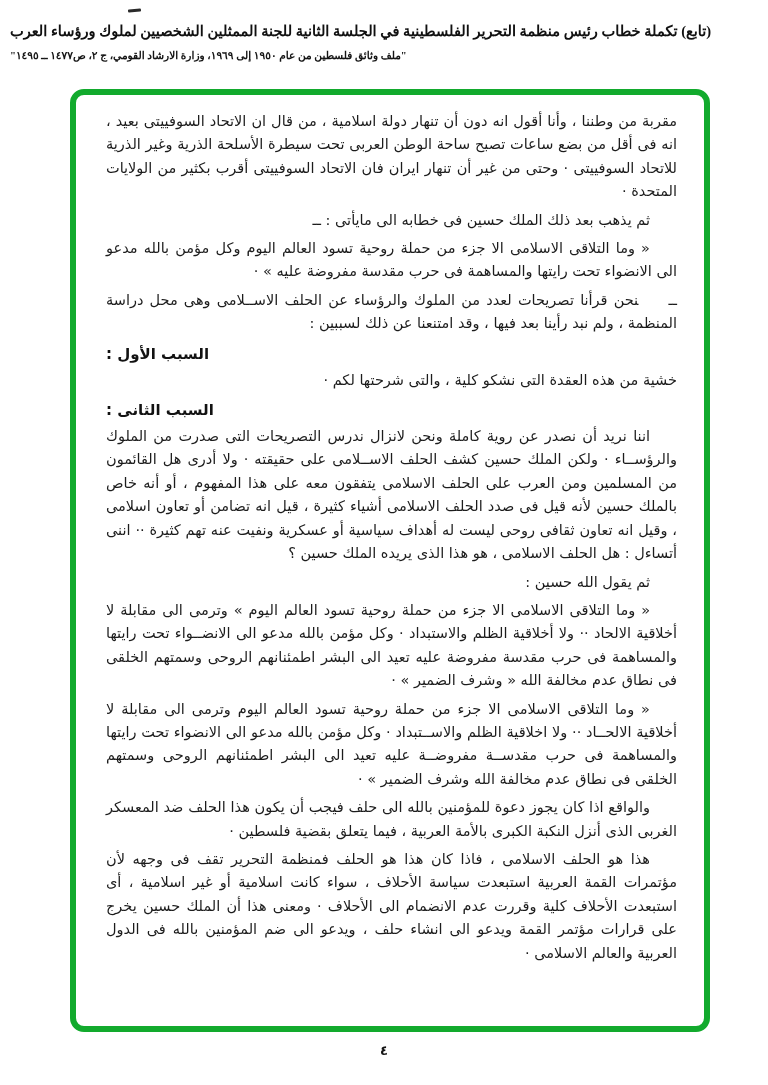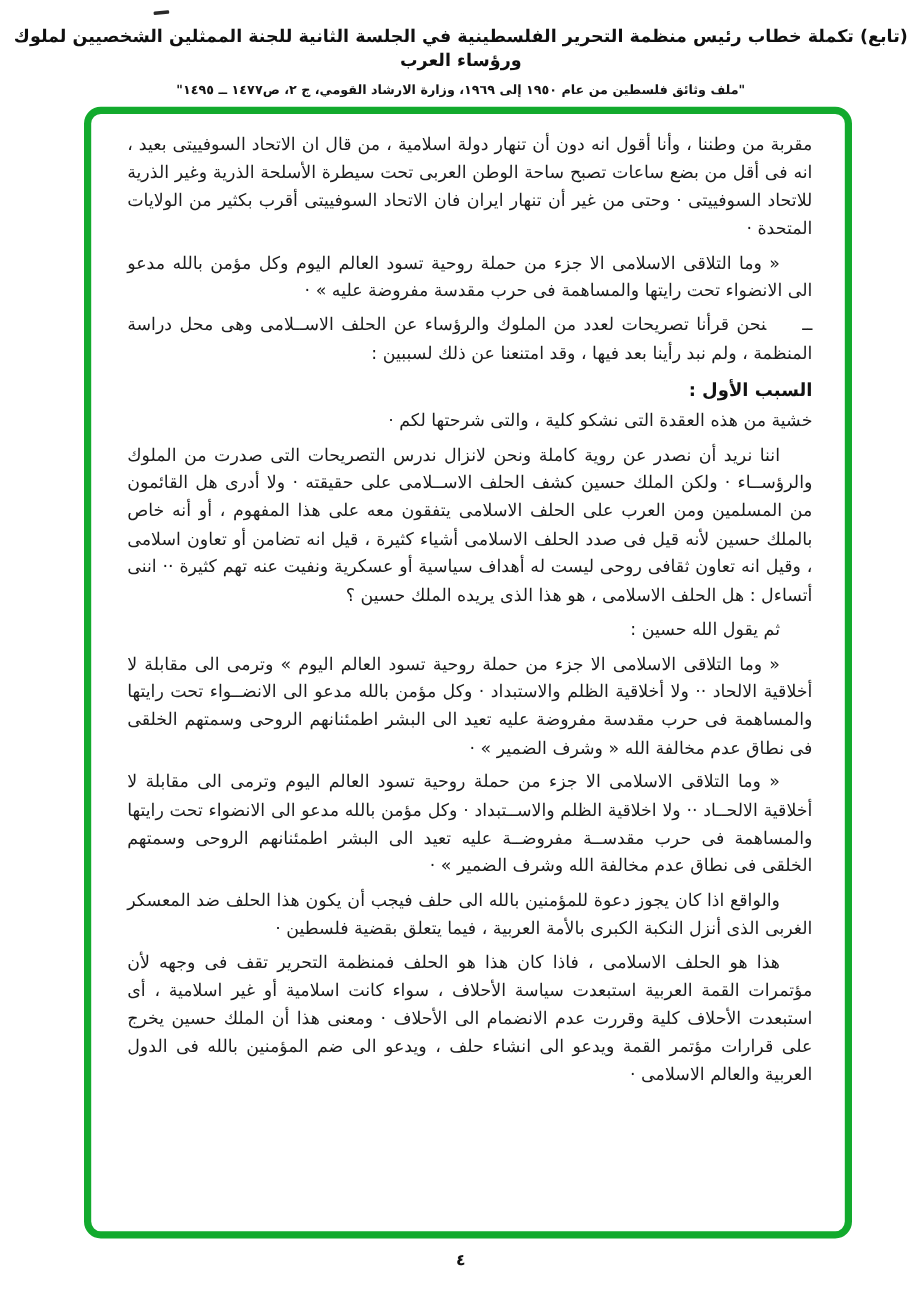--- a/index.html
+++ b/index.html
@@ -8,23 +8,24 @@
     background: #ffffff;
     font-family: "DejaVu Sans", sans-serif;
     position: relative;
     overflow: hidden;
   }
 
   
   .doc-header {
     position: absolute;
     top: 21px; left: 10px; right: 10px;
-    text-align: center;
+    text-align: left;
     direction: rtl;
     color: #101010;
+    font-family: Liberation Serif, serif;
   }
   .doc-title {
     font-size: 14.6px;
     font-weight: bold;
     letter-spacing: -0.2px;
     line-height: 20px;
     margin: 0;
   }
   .doc-source {
     font-size: 10.6px;
@@ -66,21 +67,21 @@
     color: #1c1c1c;
     text-align: justify;
     margin: 0 0 5px 0;
   }
   .doc-body p.indent { text-indent: 27px; }
   .doc-body h3.heading {
     font-size: 15px;
     font-weight: bold;
     color: #121212;
     margin: 9px 0 6px 0;
-    text-align: right;
+    text-align: left;
   }
   .lead-dash { padding-left: 30px; }
 
   
   .page-number {
     position: absolute;
     top: 1043px; left: 0; right: 0;
     text-align: center;
     font-size: 13px;
     font-weight: bold;
@@ -93,24 +94,26 @@
 <div class="scan-artifact"></div>
 
 <div class="doc-header">
   <div class="doc-title">(تابع) تكملة خطاب رئيس منظمة التحرير الفلسطينية في الجلسة الثانية للجنة الممثلين الشخصيين لملوك ورؤساء العرب</div>
   <div class="doc-source">"ملف وثائق فلسطين من عام ١٩٥٠ إلى ١٩٦٩، وزارة الارشاد القومي، ج ٢، ص١٤٧٧ ــ ١٤٩٥"</div>
 </div>
 
 <div class="content-frame" style="border-color: rgb(18, 170, 45);">
   <div class="doc-body">
       <p class="">مقربة من وطننا ، وأنا أقول انه دون أن تنهار دولة اسلامية ، من قال ان الاتحاد السوفييتى بعيد ، انه فى أقل من بضع ساعات تصبح ساحة الوطن العربى تحت سيطرة الأسلحة الذرية وغير الذرية للاتحاد السوفييتى · وحتى من غير أن تنهار ايران فان الاتحاد السوفييتى أقرب بكثير من الولايات المتحدة ·</p>
+      <p class="indent">ثم يذهب بعد ذلك الملك حسين فى خطابه الى مايأتى : ــ</p>
       <p class="indent">« وما التلاقى الاسلامى الا جزء من حملة روحية تسود العالم اليوم وكل مؤمن بالله مدعو الى الانضواء تحت رايتها والمساهمة فى حرب مقدسة مفروضة عليه » ·</p>
       <p class=""><span class="lead-dash">ــ</span>نحن قرأنا تصريحات لعدد من الملوك والرؤساء عن الحلف الاســلامى وهى محل دراسة المنظمة ، ولم نبد رأينا بعد فيها ، وقد امتنعنا عن ذلك لسببين :</p>
       <h3 class="heading">السبب الأول :</h3>
       <p class="">خشية من هذه العقدة التى نشكو كلية ، والتى شرحتها لكم ·</p>
+      <h3 class="heading">السبب الثانى :</h3>
       <p class="indent">اننا نريد أن نصدر عن روية كاملة ونحن لانزال ندرس التصريحات التى صدرت من الملوك والرؤســاء · ولكن الملك حسين كشف الحلف الاســلامى على حقيقته · ولا أدرى هل القائمون من المسلمين ومن العرب على الحلف الاسلامى يتفقون معه على هذا المفهوم ، أو أنه خاص بالملك حسين لأنه قيل فى صدد الحلف الاسلامى أشياء كثيرة ، قيل انه تضامن أو تعاون اسلامى ، وقيل انه تعاون ثقافى روحى ليست له أهداف سياسية أو عسكرية ونفيت عنه تهم كثيرة ·· اننى أتساءل : هل الحلف الاسلامى ، هو هذا الذى يريده الملك حسين ؟</p>
       <p class="indent">ثم يقول الله حسين :</p>
       <p class="indent">« وما التلاقى الاسلامى الا جزء من حملة روحية تسود العالم اليوم » وترمى الى مقابلة لا أخلاقية الالحاد ·· ولا أخلاقية الظلم والاستبداد · وكل مؤمن بالله مدعو الى الانضــواء تحت رايتها والمساهمة فى حرب مقدسة مفروضة عليه تعيد الى البشر اطمئنانهم الروحى وسمتهم الخلقى فى نطاق عدم مخالفة الله « وشرف الضمير » ·</p>
       <p class="indent">« وما التلاقى الاسلامى الا جزء من حملة روحية تسود العالم اليوم وترمى الى مقابلة لا أخلاقية الالحــاد ·· ولا اخلاقية الظلم والاســتبداد · وكل مؤمن بالله مدعو الى الانضواء تحت رايتها والمساهمة فى حرب مقدســة مفروضــة عليه تعيد الى البشر اطمئنانهم الروحى وسمتهم الخلقى فى نطاق عدم مخالفة الله وشرف الضمير » ·</p>
       <p class="indent">والواقع اذا كان يجوز دعوة للمؤمنين بالله الى حلف فيجب أن يكون هذا الحلف ضد المعسكر الغربى الذى أنزل النكبة الكبرى بالأمة العربية ، فيما يتعلق بقضية فلسطين ·</p>
       <p class="indent">هذا هو الحلف الاسلامى ، فاذا كان هذا هو الحلف فمنظمة التحرير تقف فى وجهه لأن مؤتمرات القمة العربية استبعدت سياسة الأحلاف ، سواء كانت اسلامية أو غير اسلامية ، أى استبعدت الأحلاف كلية وقررت عدم الانضمام الى الأحلاف · ومعنى هذا أن الملك حسين يخرج على قرارات مؤتمر القمة ويدعو الى انشاء حلف ، ويدعو الى ضم المؤمنين بالله فى الدول العربية والعالم الاسلامى ·</p>
     </div>
 </div>
 
 <div class="page-number">٤</div>

